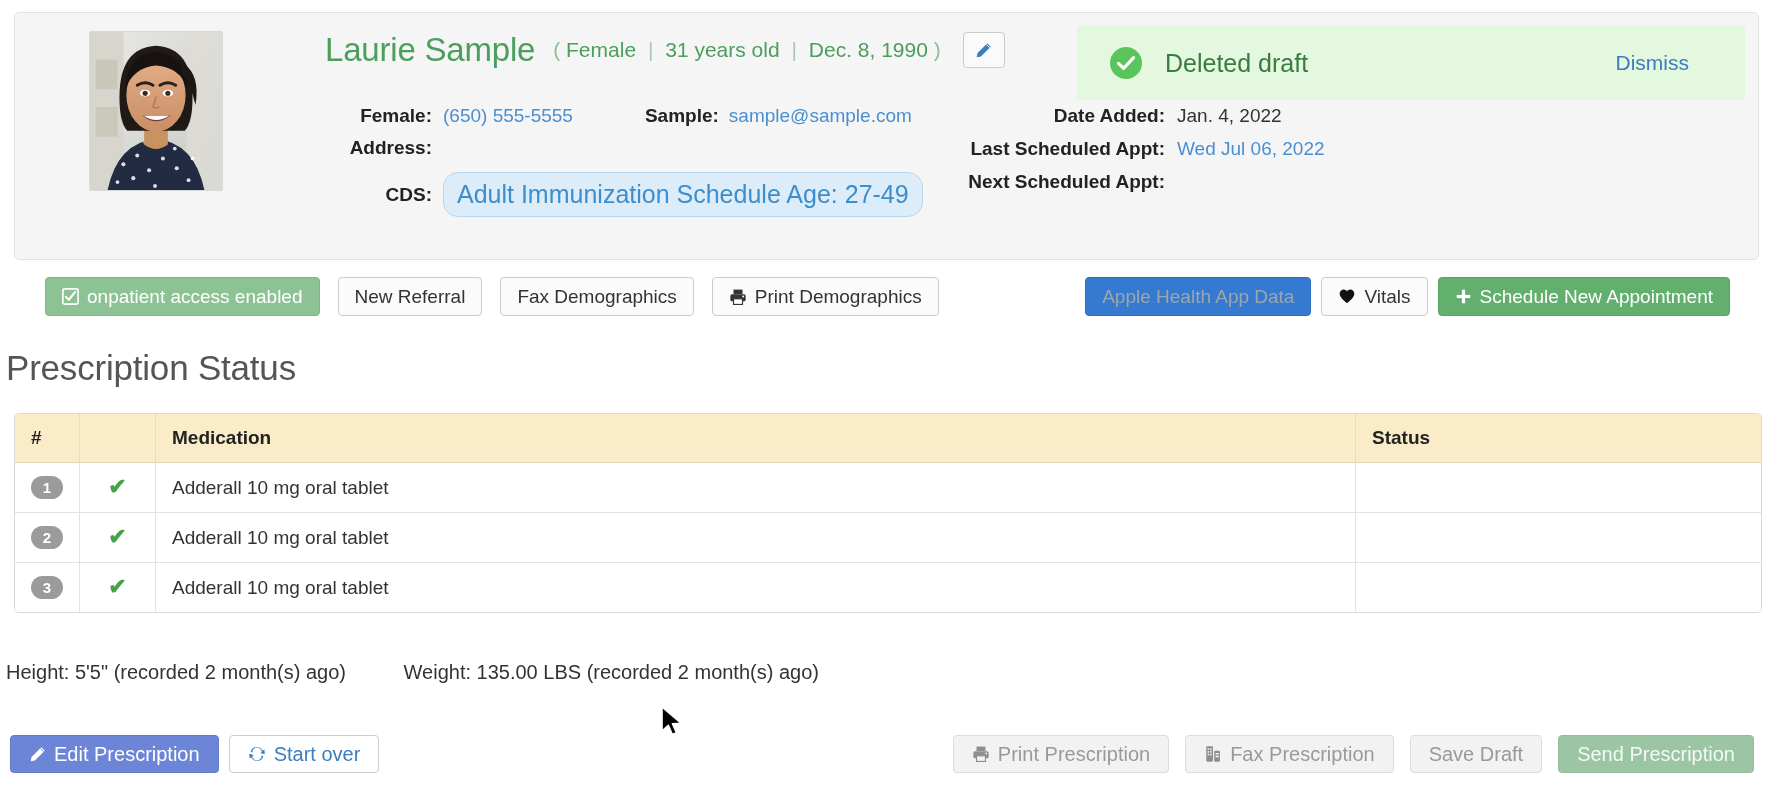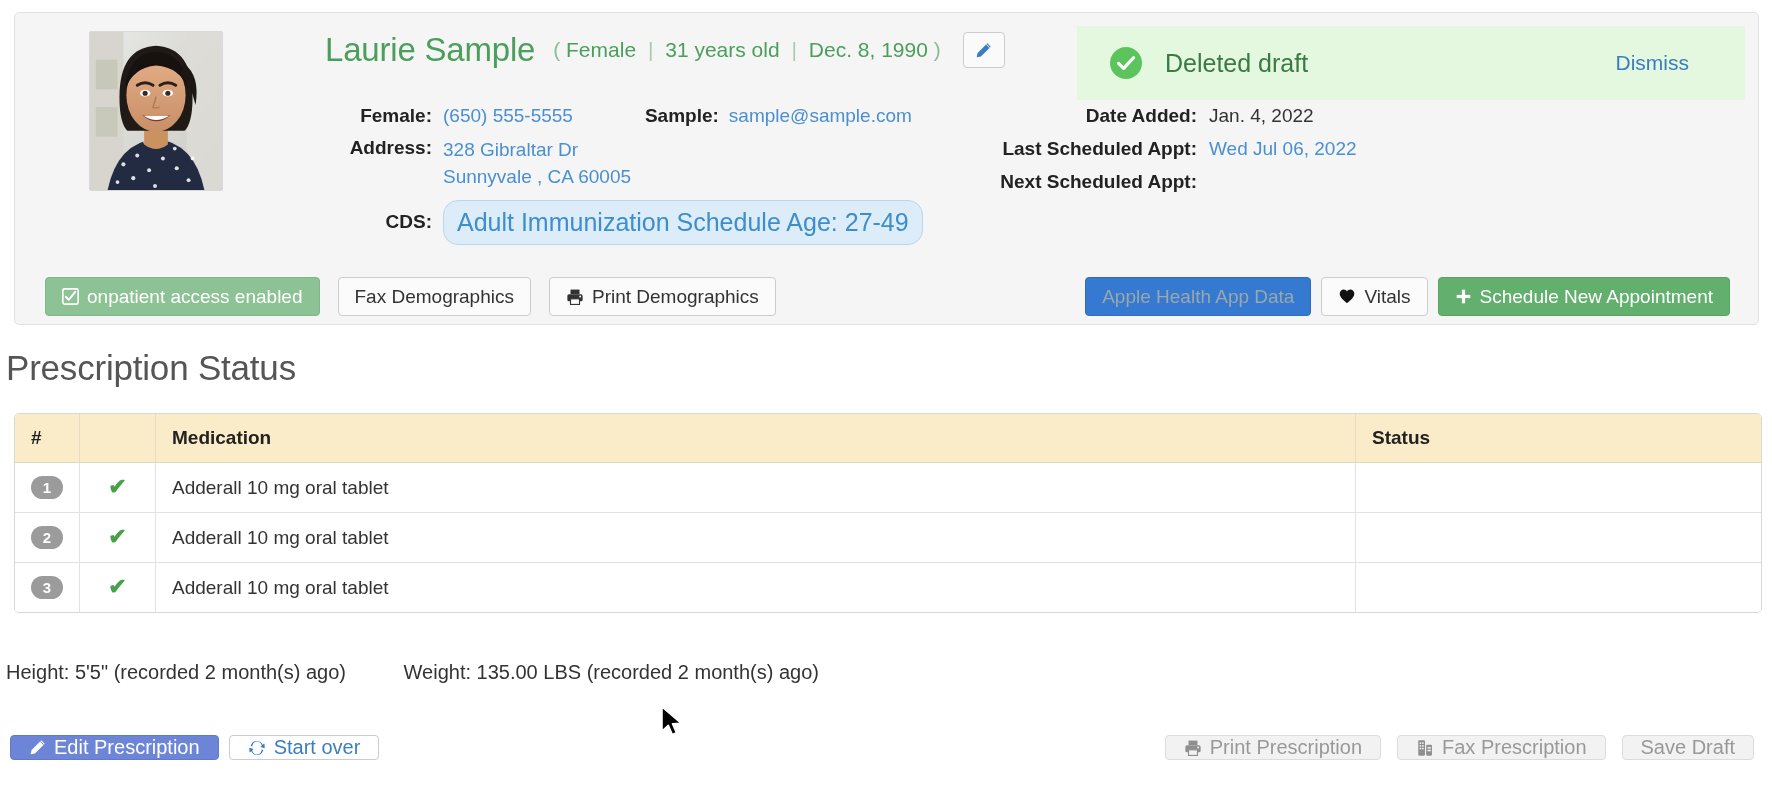--- a/index.html
+++ b/index.html
@@ -9,21 +9,21 @@
     background: #ffffff;
     font-family: "Liberation Sans", sans-serif;
     overflow: hidden;
   }
   .page { position: relative; width: 1772px; height: 796px; background:#fff; }
 
   
   .patient-card {
     position: absolute;
     left: 14px; top: 12px;
-    width: 1745px; height: 313px;
+    width: 1745px; height: 248px;
     background: #f5f5f5;
     border: 1px solid #e2e2e2;
     border-radius: 5px;
   }
   .photo-wrap {
     position: absolute; left: 74px; top: 18px;
     width: 134px; height: 160px;
     border: 1px solid #d9d9d9;
     background: #cfcfcf;
     overflow: hidden;
@@ -70,21 +70,21 @@
   .addr-lines div { line-height: 1.42; }
 
   .cds-row { display: flex; align-items: center; margin-top: 9px; }
   .cds-label { font-weight: bold; color: #222; width: 118px; text-align: right; padding-right: 11px; font-size:19px;}
   .cds-badge {
     background: #dcecf8; border: 1px solid #b7d7ee; border-radius: 15px;
     color: #3d8ecc; font-size: 25px; padding: 7px 13px; white-space: nowrap;
   }
 
   .appt-grid {
-    position: absolute; left: 936px; top: 92px; font-size: 19px;
+    position: absolute; left: 904px; top: 92px; font-size: 19px;
   }
   .arow { display:flex; align-items: baseline; margin-bottom: 7px; min-height: 26px;}
   .alabel { font-weight: bold; color:#222; width: 258px; text-align: right; padding-right: 12px; white-space: nowrap; font-size:19px;}
   .aval { color:#4a8fd0; white-space: nowrap; font-size:19px;}
   .aval.plain { color:#333; }
 
   
   .banner {
     position: absolute; left: 1077px; top: 26px;
     width: 668px; height: 74px;
@@ -152,21 +152,21 @@
   }
   .chk { color:#47a247; font-size: 22px; font-weight: bold; line-height: 1; }
 
   
   .vitals-line { position:absolute; left: 6px; top: 661px; font-size: 20px; color:#333; }
   .vitals-line .w { margin-left: 52px; }
 
   
   .bottom-left { position:absolute; left: 10px; top: 735px; display:flex; gap: 10px; align-items:center;}
   .bottom-right { position:absolute; right: 18px; top: 735px; display:flex; gap: 16px; align-items:center;}
-  .btn.lg { height: 25px; font-size: 20px; padding: 0 18px; }
+  .btn.lg { height: 38px; font-size: 20px; padding: 0 18px; }
   .btn.periwinkle { background:#6c85d6; border-color:#6279c8; color:#fff; }
   .btn.white-blue { background:#fff; border-color:#ccc; color:#3a7ec0; }
   .btn.disabled { background:#f2f2f2; border-color:#dcdcdc; color:#999; cursor: default; }
   .btn.disabled-green { background:#9cc5a4; border-color:#93bd9b; color:#f4f9f5; cursor:default; }
 
   
   .cursor { position:absolute; left: 660px; top: 706px; z-index: 60; pointer-events:none; }
 </style>
 </head>
 <body>
@@ -254,24 +254,20 @@
 
     <div class="demo-grid">
       <div class="drow">
         <span class="dlabel">Female:</span>
         <span class="dval">(650) 555-5555</span>
         <span class="email-label">Sample:</span>
         <span class="dval">sample@sample.com</span>
       </div>
       <div class="drow">
         <span class="dlabel">Address:</span>
-        <span class="addr-lines">
-          <div class="dval">328 Gibraltar Dr</div>
-          <div class="dval">Sunnyvale , CA 60005</div>
-        </span>
       </div>
       <div class="cds-row">
         <span class="cds-label">CDS:</span>
         <span class="cds-badge">Adult Immunization Schedule Age: 27-49</span>
       </div>
     </div>
 
     <div class="appt-grid">
       <div class="arow">
         <span class="alabel">Date Added:</span>
@@ -287,20 +283,23 @@
       </div>
     </div>
 
     <div class="btn-row">
       <div class="btn green-soft">
         <svg width="17" height="17" viewBox="0 0 16 16">
           <rect x="0.8" y="0.8" width="14.4" height="14.4" rx="1.6" fill="none" stroke="#ffffff" stroke-width="1.5"></rect>
           <path d="M3.6 8.2 6.4 11.2 12.4 3.6" stroke="#ffffff" stroke-width="1.9" fill="none" stroke-linecap="round" stroke-linejoin="round"></path>
         </svg>
         <span>onpatient access enabled</span>
+      </div>
+      <div class="btn">
+        <span>New Referral</span>
       </div>
       <div class="btn">
         <span>Fax Demographics</span>
       </div>
       <div class="btn">
         <svg width="18" height="18" viewBox="0 0 16 16">
           <rect x="4" y="1.4" width="8" height="4" fill="#333"></rect>
           <rect x="1.2" y="5.6" width="13.6" height="6.2" rx="1.4" fill="#333"></rect>
           <rect x="4" y="9.6" width="8" height="5" fill="#fff" stroke="#333" stroke-width="1"></rect>
           <circle cx="12.6" cy="7.6" r="0.85" fill="#fff"></circle>
@@ -429,19 +428,22 @@
             <rect x="5.4" y="7.8" width="1.4" height="1.4"></rect>
           <rect x="10.2" y="7.2" width="3" height="1.3"></rect>
             <rect x="10.2" y="9.6" width="3" height="1.3"></rect>
         </g>
       </svg>
       <span>Fax Prescription</span>
     </div>
     <div class="btn lg disabled">
       <span>Save Draft</span>
     </div>
+    <div class="btn lg disabled-green">
+      <span>Send Prescription</span>
+    </div>
   </div>
 
   <svg class="cursor" width="26" height="34" viewBox="0 0 26 34">
     <path d="M2 1 L2 25 L8.3 19.3 L12.3 28.6 L16.4 26.8 L12.5 17.8 L21 17.2 Z" fill="#000000" stroke="#ffffff" stroke-width="1.6" stroke-linejoin="round"></path>
   </svg>
 
 </div>
 
 </body></html>

